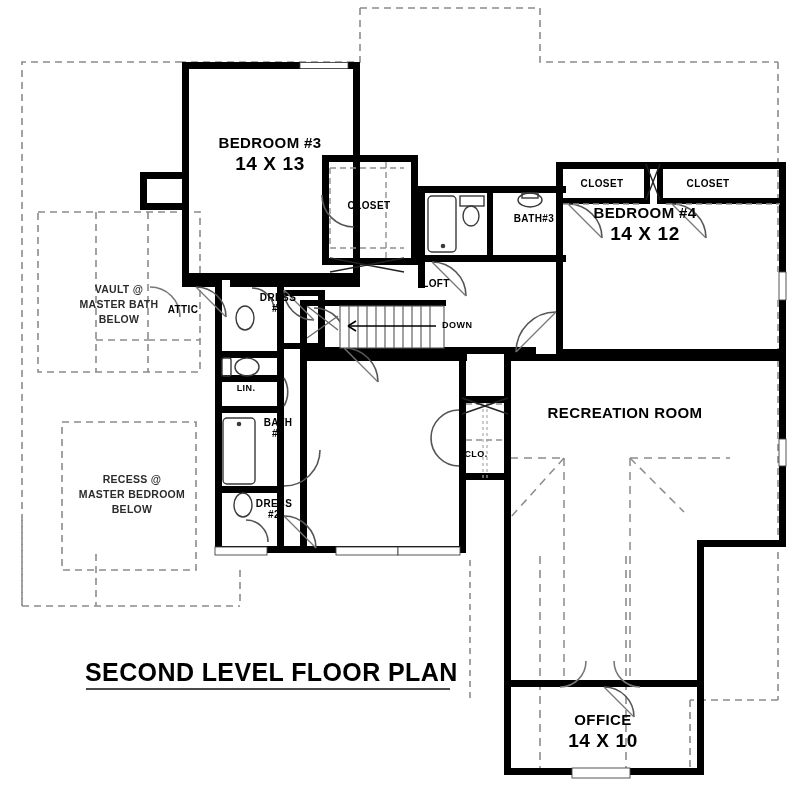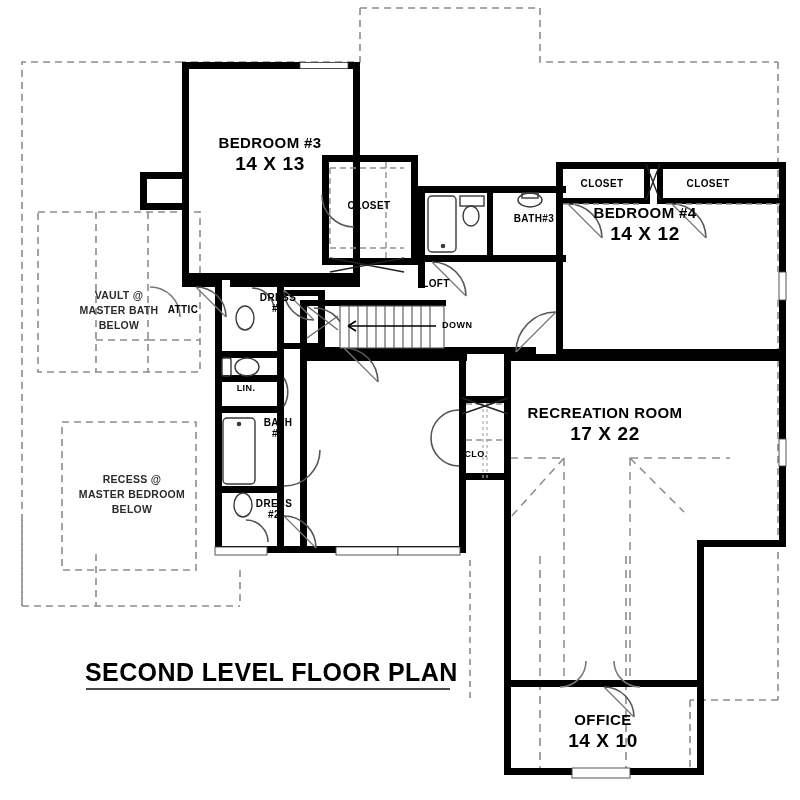--- a/index.html
+++ b/index.html
@@ -346,23 +346,22 @@
     <span class="lbl-name">BEDROOM #3</span>
     <span class="lbl-dim">14 X 13</span>
   </div>
 
   <div class="room-label" style="left: 560px; top: 205px; width: 170px;">
     <span class="lbl-name">BEDROOM #4</span>
     <span class="lbl-dim">14 X 12</span>
   </div>
 
 
-  <div class="room-label" style="left: 512px; top: 405px; width: 186px; text-align: center;">
+  <div class="room-label" style="left: 532px; top: 405px; width: 186px; text-align: center;">
     <span class="lbl-name">RECREATION ROOM</span>
-    <span class="lbl-dim">17 X 22</span>
   </div>
 
   <div class="room-label" style="left: 528px; top: 712px; width: 150px;">
     <span class="lbl-name">OFFICE</span>
     <span class="lbl-dim">14 X 10</span>
   </div>
 
   <div class="room-label small-label" style="left: 328px; top: 200px; width: 82px;">
     <span class="lbl-name">CLOSET</span>
   </div>
@@ -403,21 +402,21 @@
 
   <div class="room-label small-label" style="left: 243px; top: 498px; width: 62px;">
     <span class="lbl-name">DRESS</span>
     <span class="lbl-name">#2</span>
   </div>
 
   <div class="room-label tiny-label" style="left: 448px; top: 449px; width: 56px;">
     <span class="lbl-name">CLO.</span>
   </div>
 
-  <div class="note-label" style="left: 46px; top: 288px; width: 146px;">
+  <div class="note-label" style="left: 46px; top: 282px; width: 146px;">
     <span>VAULT @</span><br>
     <span>MASTER BATH</span><br>
     <span>BELOW</span>
   </div>
 
   <div class="note-label" style="left: 48px; top: 472px; width: 168px;">
     <span>RECESS @</span><br>
     <span>MASTER BEDROOM</span><br>
     <span>BELOW</span>
   </div>

